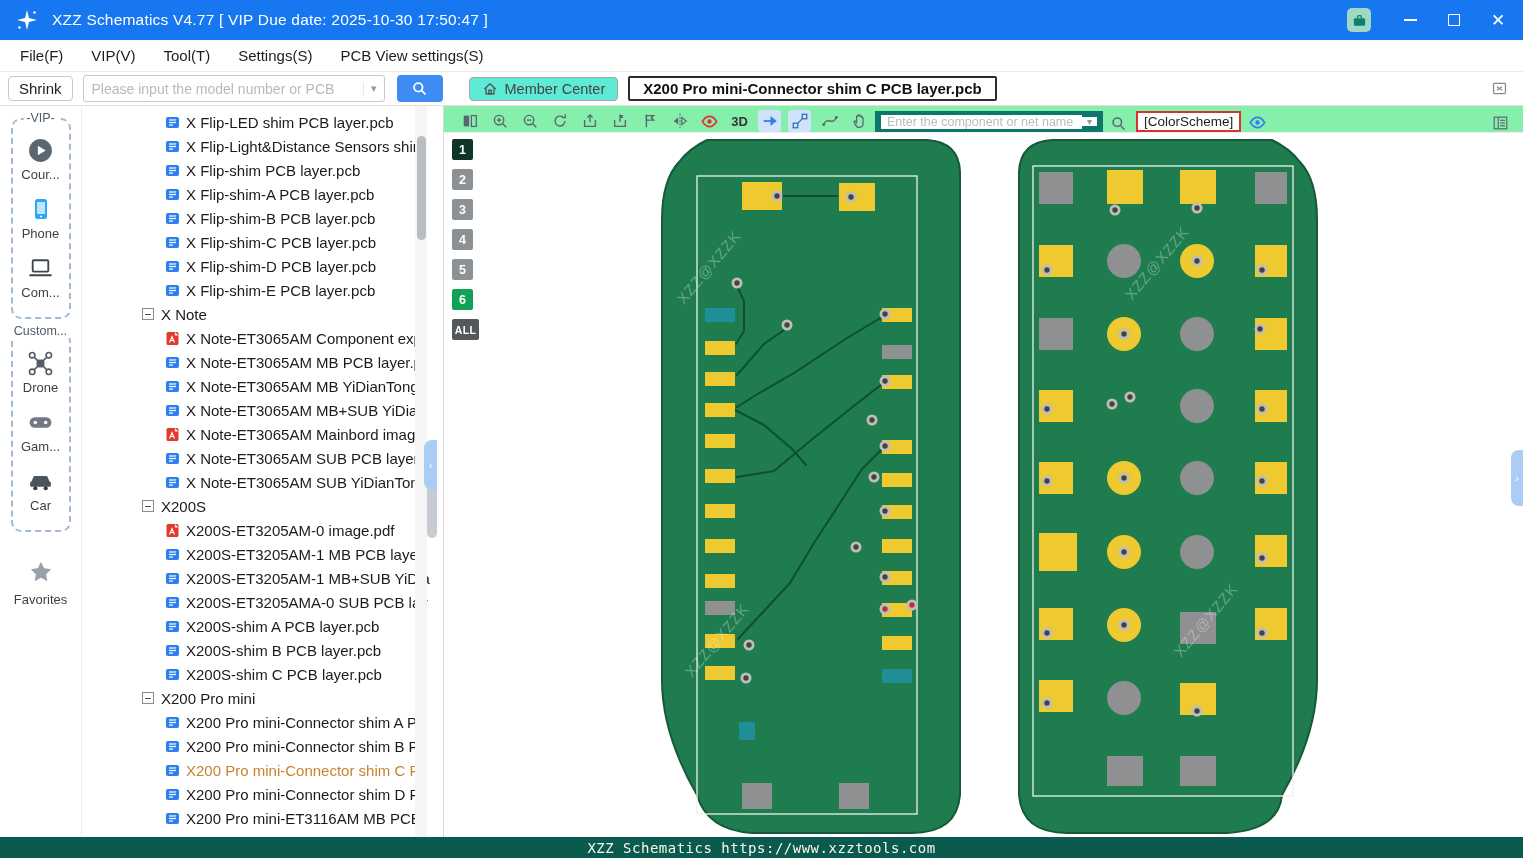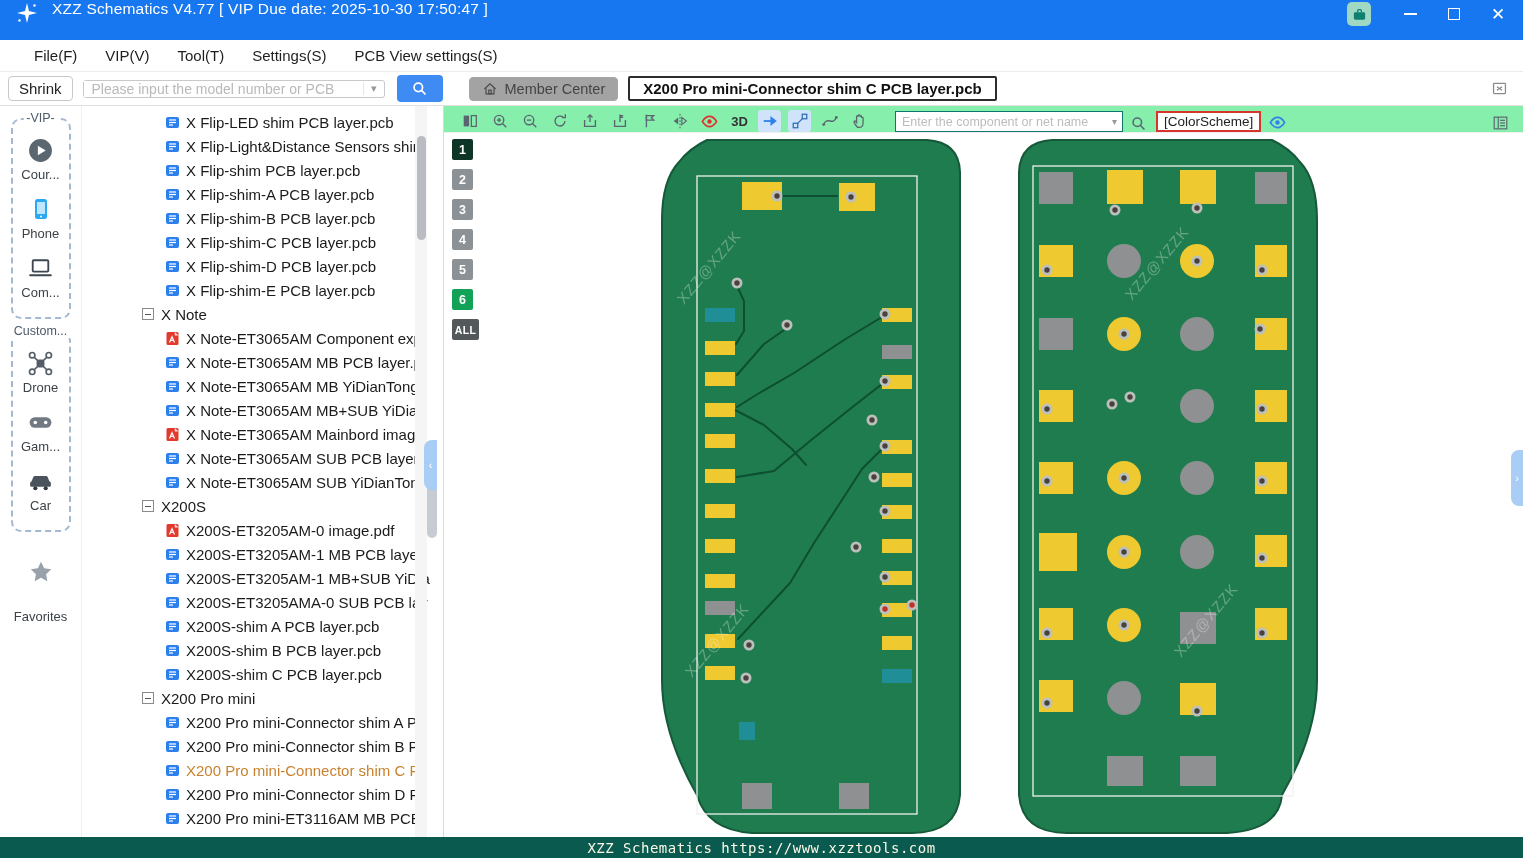--- a/index.html
+++ b/index.html
@@ -1,58 +1,58 @@
 <!DOCTYPE html>
 <html><head>
 <meta charset="utf-8">
 <style>
   *{margin:0;padding:0;box-sizing:border-box}
   html,body{background:#e9e9e9}
   body{font-family:"Liberation Sans",sans-serif}
   #root{position:relative;width:1523px;height:858px;background:#fff;overflow:hidden}
 
   
-  .titlebar{position:absolute;left:0;top:0;width:100%;height:40px;background:#1777f0;display:flex;align-items:flex-start;padding:0 10px;color:#fff}
+  .titlebar{position:absolute;left:0;top:0;width:100%;height:40px;background:#1777f0;display:flex;align-items:center;padding:0 10px;color:#fff}
   .app-icon{width:26px;height:26px;margin-left:4px;display:flex;align-items:center;justify-content:center}
   .title-text{margin-left:12px;font-size:15.5px;letter-spacing:.2px}
   .title-right{margin-left:auto;display:flex;align-items:center;gap:14px}
   .badge-ico{width:24px;height:24px;border-radius:5px;background:#9fd9c4;display:flex;align-items:center;justify-content:center;margin-right:10px}
   .winbtn{width:30px;height:28px;display:flex;align-items:center;justify-content:center;cursor:default}
   .win-min i{display:block;width:13px;height:2px;background:#fff}
   .win-max i{display:block;width:12px;height:12px;border:1.6px solid #fff}
   .win-close{font-size:17px;line-height:1}
 
   
-  .menubar{position:absolute;left:0;top:40px;width:100%;height:32px;background:#fff;border-bottom:1px solid #ececec;display:flex;align-items:center;padding-left:20px}
+  .menubar{position:absolute;left:0;top:40px;width:100%;height:32px;background:#fff;border-bottom:1px solid #ececec;display:flex;align-items:center;padding-left:6px}
   .menu-item{padding:4px 14px;font-size:15px;color:#1e1e1e}
 
   
   .searchrow{position:absolute;left:0;top:72px;width:100%;height:34px;background:#fff;border-bottom:1px solid #e2e2e2;display:flex;align-items:center;padding-left:8px}
   .btn-shrink{border:1px solid #c9c9c9;border-radius:4px;background:#fff;font-size:15px;color:#222;padding:3px 10px}
-  .model-search{margin-left:10px;width:302px;height:18px;border:1px solid #c9c9c9;border-radius:3px;display:flex;align-items:center}
+  .model-search{margin-left:10px;width:302px;height:27px;border:1px solid #c9c9c9;border-radius:3px;display:flex;align-items:center}
   .model-search input{flex:1;border:none;outline:none;font-size:14px;padding:0 8px;color:#333;min-width:0}
   .model-search input::placeholder{color:#b9b9b9}
   .caret{color:#999;font-size:11px;padding:0 7px;border-left:1px solid #e6e6e6}
   .btn-bluesearch{margin-left:12px;width:46px;height:27px;background:#3e8bf3;border-radius:4px;display:flex;align-items:center;justify-content:center}
-  .btn-member{margin-left:26px;display:flex;align-items:center;gap:7px;border:1px solid #a6a6a6;border-radius:4px;background:#a3a3a3;padding:3px 12px;font-size:14.5px;color:#444}
+  .btn-member{margin-left:26px;display:flex;align-items:center;gap:7px;border:1px solid #a6a6a6;border-radius:4px;background:#5eead4;padding:3px 12px;font-size:14.5px;color:#444}
   .doc-tab{margin-left:10px;border:2px solid #2c2c2c;border-radius:2px;background:#fff;padding:2px 13px;font-size:15px;font-weight:700;color:#111;white-space:nowrap}
   .close-view{margin-left:auto;margin-right:14px;display:flex}
 
   
   .bodyarea{position:absolute;left:0;top:106px;width:1523px;height:731px;display:flex}
 
   
   .iconbar{width:82px;height:100%;background:#fff;border-right:1px solid #efefef;display:flex;flex-direction:column;align-items:center}
   .side-group{position:relative;width:60px;margin-top:12px;border:2px dashed #a3b8d2;border-radius:10px;padding:16px 0 4px;display:flex;flex-direction:column;align-items:center}
   .side-legend{position:absolute;top:-9px;left:50%;transform:translateX(-50%);background:#fff;padding:0 3px;font-size:12.5px;color:#4d5a68;white-space:nowrap}
   .side-item{display:flex;flex-direction:column;align-items:center;margin-bottom:13px}
   .side-item .s-ico{width:28px;height:28px;display:flex;align-items:center;justify-content:center}
   .side-item .s-lab{font-size:13px;color:#3c4248;margin-top:3px;max-width:56px;overflow:hidden;white-space:nowrap}
   .fav-item{margin-top:26px;display:flex;flex-direction:column;align-items:center}
-  .fav-item .s-lab{font-size:13px;color:#3c4248;margin-top:19px}
+  .fav-item .s-lab{font-size:13px;color:#3c4248;margin-top:2px}
 
   
   .treepanel{position:relative;width:362px;height:100%;background:#fff;border-right:1px solid #d9d9d9;overflow:hidden;padding-top:4px}
   .tree-row{height:24px;display:flex;align-items:center;font-size:15px;color:#1b1b1b;white-space:nowrap;overflow:hidden}
   .tree-row.item{padding-left:83px}
   .tree-row.group{padding-left:60px}
   .tree-row.selected{color:#c8822e}
   .t-ico{width:15px;height:15px;margin-right:6px;flex-shrink:0;display:inline-flex}
   .expander{position:relative;width:12px;height:12px;border:1px solid #8a8a8a;background:#fff;margin-right:7px;flex-shrink:0}
   .expander::after{content:"";position:absolute;left:2px;top:4.6px;width:6px;height:1.6px;background:#555}
@@ -64,21 +64,21 @@
   .tab-left{position:absolute;left:424px;top:334px;width:13px;height:50px;background:#a9cdf4;border-radius:8px 0 0 8px;color:#fff;font-size:11px;display:flex;align-items:center;justify-content:center;z-index:6}
   .tab-right{position:absolute;right:0;top:344px;width:12px;height:56px;background:#a9cdf4;border-radius:8px 0 0 8px;color:#fff;font-size:11px;display:flex;align-items:center;justify-content:center;z-index:6}
 
   
   .main{position:relative;flex:1;height:100%;background:#fff}
   .vtoolbar{height:27px;display:flex;align-items:flex-end;padding-left:14px;border-bottom:1px solid #efefef;background:#86efac}
   .vbtns{display:flex;align-items:center;gap:7px}
   .vbtn{width:23px;height:22px;display:flex;align-items:center;justify-content:center;border-radius:3px}
   .vbtn.active{background:#cfe3fa}
   .vlabel{font-size:13px;font-weight:700;color:#333}
-  .vsearch{margin-left:24px;width:228px;height:21px;border:1px solid #0f766e;display:flex;align-items:center;background:#fff}
+  .vsearch{margin-left:4px;width:228px;height:21px;border:6px solid #0f766e;display:flex;align-items:center;background:#fff}
   .vsearch input{flex:1;border:none;outline:none;font-size:12.5px;padding:0 6px;color:#333;min-width:0}
   .vsearch input::placeholder{color:#bcbcbc}
   .vsearch .caret{border:none;padding:0 5px;font-size:10px}
   .vicon{margin-left:7px;display:flex;align-items:center}
   .colorscheme{margin-left:9px;border:2px solid #d5352b;padding:0 6px;height:21px;line-height:18px;font-size:13.5px;color:#222;background:#fff;white-space:nowrap}
   .vright{margin-left:auto;margin-right:13px;display:flex}
 
   .canvas{position:relative;width:100%;height:704px;background:#fff;overflow:hidden}
   #pcb-svg{position:absolute;left:0;top:0}
 

